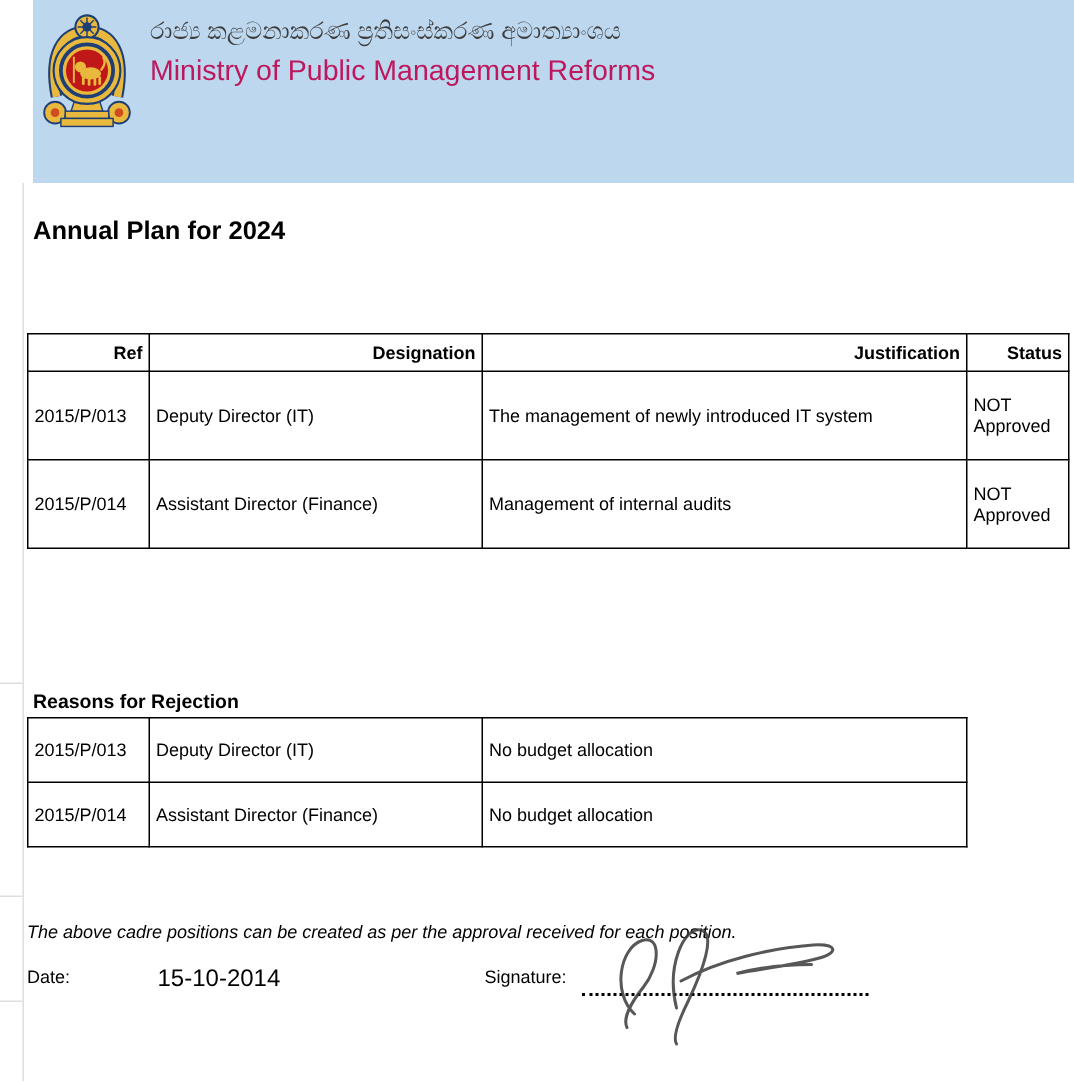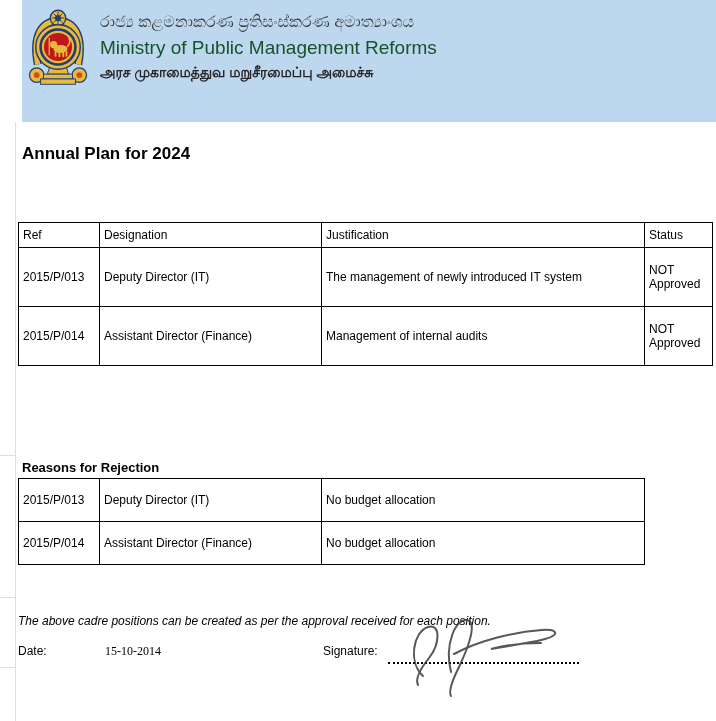--- a/index.html
+++ b/index.html
@@ -9,41 +9,41 @@
   }
   
   .vline{position:absolute;left:15px;top:122px;width:1px;height:599px;background:#dedede;}
   .tick{position:absolute;left:0;width:15px;height:1px;background:#dedede;}
 
   
   .band{position:absolute;left:22px;top:0;width:694px;height:122px;background:#bdd7ee;}
   .emblem{position:absolute;left:6px;top:7px;width:60px;height:82px;}
   .band-text{position:absolute;left:78px;top:9px;}
   .band-text .sinhala{font-size:16px;line-height:25px;color:#3d3d3d;}
-  .band-text .english{font-size:19px;line-height:27px;color:#14532d;font-weight:400;}
+  .band-text .english{font-size:19px;line-height:27px;color:#be185d;font-weight:400;}
   .band-text .tamil{font-size:14px;line-height:23px;color:#262626;font-weight:bold;}
 
   .doc-title{position:absolute;left:22px;top:144px;font-size:17px;font-weight:bold;}
   .sec-heading{position:absolute;font-size:13px;font-weight:bold;}
   #heading-planned{left:22px;top:201px;}
   #heading-rejection{left:22px;top:460px;}
 
   table{border-collapse:collapse;table-layout:fixed;position:absolute;background:#fff;}
   td,th{border:1px solid #000;font-size:12px;padding:1px 4px;vertical-align:middle;
         text-align:left;overflow:hidden;word-wrap:break-word;}
-  th{font-weight:normal;}
+  th{font-weight:bold;text-align:right;}
   #table-planned{left:18px;top:222px;width:694px;}
   #table-planned th{height:22px;}
   #table-planned td{height:56px;}
   #table-rejection{left:18px;top:478px;width:626px;}
   #table-rejection td{height:40px;}
 
   .note{position:absolute;left:18px;top:602px;font-size:12px;font-style:italic;}
   .date-label{position:absolute;left:18px;top:644px;font-size:12px;}
-  .date-value{position:absolute;left:105px;top:644px;font-size:12px;font-family:Liberation Serif, serif;}
+  .date-value{position:absolute;left:105px;top:644px;font-size:16px;}
   .sig-label{position:absolute;left:323px;top:644px;font-size:12px;}
   .sig-dots{position:absolute;left:388px;top:647px;width:191px;height:15px;
             border-bottom:2px dotted #000;}
   .sig-scribble{position:absolute;left:396px;top:612px;width:170px;height:86px;}
 </style>
 </head>
 <body>
 
 <div class="page">
 
@@ -87,21 +87,20 @@
         <rect x="31.5" y="45" width="1.9" height="5.5" rx="0.9"></rect>
         <rect x="35.5" y="45" width="1.9" height="5.5" rx="0.9"></rect>
         <rect x="38.8" y="44" width="1.9" height="6" rx="0.9"></rect>
         <rect x="21.3" y="30.5" width="1.3" height="18"></rect>
       </g>
       <path d="M40.5 40 q4.5 -5.5 1.5 -9.5" stroke="#e9b93d" stroke-width="1.6" fill="none"></path>
     </svg>
     <div class="band-text">
       <div class="sinhala">රාජ්‍ය කළමනාකරණ ප්‍රතිසංස්කරණ අමාත්‍යාංශය</div>
       <div class="english">Ministry of Public Management Reforms</div>
-      <div class="tamil">அரச முகாமைத்துவ மறுசீரமைப்பு அமைச்சு</div>
     </div>
   </header>
 
   <div class="doc-title">Annual Plan for 2024</div>
 
 
   <table id="table-planned">
     <colgroup>
         <col style="width:81px">
         <col style="width:222px">

